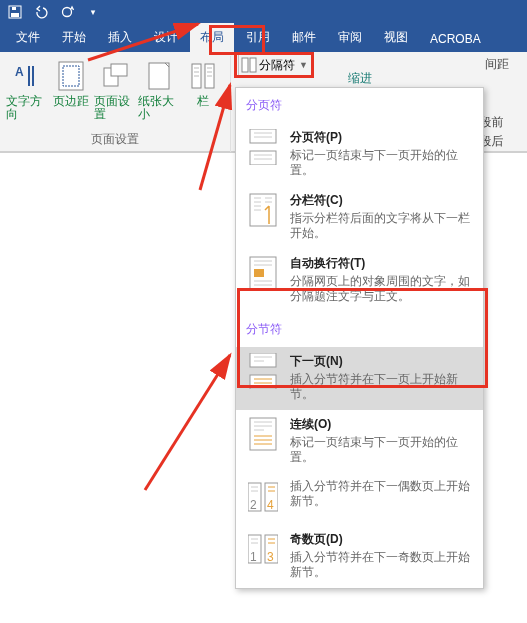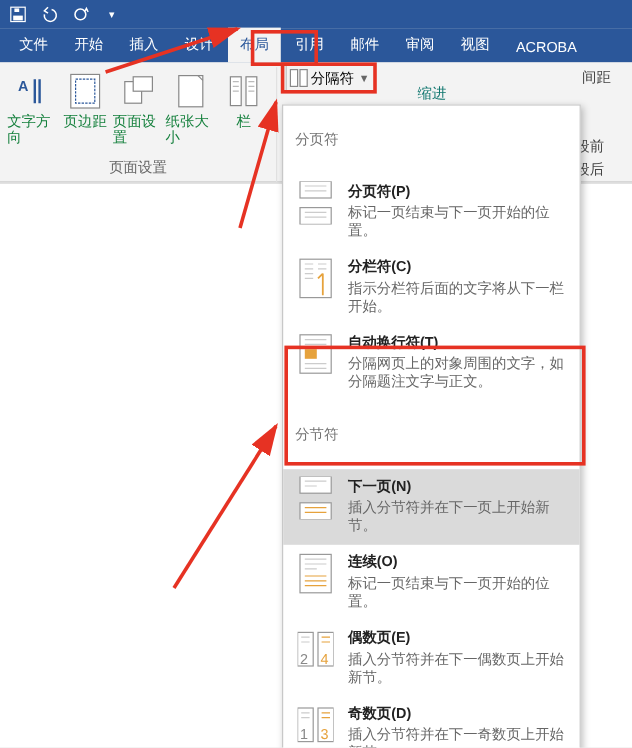--- a/index.html
+++ b/index.html
@@ -18,21 +18,21 @@
   .group-label { color: #666; margin-top: auto; margin-bottom: 4px; }
   .breaks-btn { position: absolute; left: 238px; top: 2px; display: flex; align-items: center; background: #f3f3f3; border: 1px solid #c0c0c0; padding: 1px 4px 1px 2px; cursor: pointer; height: 22px; }
   .breaks-btn .ico { width: 16px; height: 16px; margin-right: 2px; }
   .breaks-btn .caret { margin-left: 4px; font-size: 9px; color: #666; }
   .indent-label { position: absolute; left: 348px; top: 4px; color: #0f766e; margin-top: 14px; }
   .spacing-label { position: absolute; left: 485px; top: 4px; color: #444; }
   .right-stack { position: absolute; left: 470px; top: 62px; display: flex; flex-direction: column; gap: 2px; }
   .right-row { display: flex; align-items: center; gap: 3px; color: #444; }
   .ind-ico { color: #2b579a; font-size: 11px; }
   .dropdown { position: absolute; left: 235px; top: 87px; width: 249px; background: #fff; border: 1px solid #c8c8c8; box-shadow: 2px 2px 6px rgba(0,0,0,0.25); }
-  .dd-section-title { padding: 20px 10px; color: #737373; font-weight: normal; }
+  .dd-section-title { padding: 9px 10px; color: #8b5cf6; font-weight: normal; }
   .dd-item { display: flex; padding: 6px 10px 8px 10px; cursor: pointer; }
   .dd-item.highlight { background: #dadada; }
   .dd-icon { width: 34px; height: 38px; flex-shrink: 0; margin-right: 10px; display: flex; align-items: flex-start; justify-content: center; }
   .dd-text { flex: 1; }
   .dd-title { color: #222; font-weight: bold; margin-bottom: 2px; }
   .dd-desc { color: #666; line-height: 15px; }
   .doc-area { position: absolute; left: 0; top: 152px; right: 0; bottom: 0; background: #fff; border-top: 1px solid #d0d0d0; }
   .hl-box { position: absolute; border: 3px solid #e63223; pointer-events: none; }
   .arrow { position: absolute; pointer-events: none; }
 </style>
@@ -238,21 +238,20 @@
         <svg width="30" height="36" viewBox="0 0 30 36">
           <rect x="0" y="4" width="13" height="28" fill="#fff" stroke="#999"></rect>
           <rect x="17" y="4" width="13" height="28" fill="#fff" stroke="#999"></rect>
           <text x="2" y="30" font-size="9" fill="#888">2</text>
           <text x="19" y="30" font-size="9" fill="#e6a23c">4</text>
           <path d="M3 8h7M3 12h7" stroke="#ccc"></path>
           <path d="M20 8h7M20 12h7" stroke="#e6a23c"></path>
         </svg>
       </span>
     <div class="dd-text">
-      <div class="dd-title">偶数页(E)</div>
       <div class="dd-desc">插入分节符并在下一偶数页上开始新节。</div>
     </div>
   </div>
 
   <div class="dd-item">
     <span class="dd-icon">
         <svg width="30" height="36" viewBox="0 0 30 36">
           <rect x="0" y="4" width="13" height="28" fill="#fff" stroke="#999"></rect>
           <rect x="17" y="4" width="13" height="28" fill="#fff" stroke="#999"></rect>
           <text x="2" y="30" font-size="9" fill="#888">1</text>

